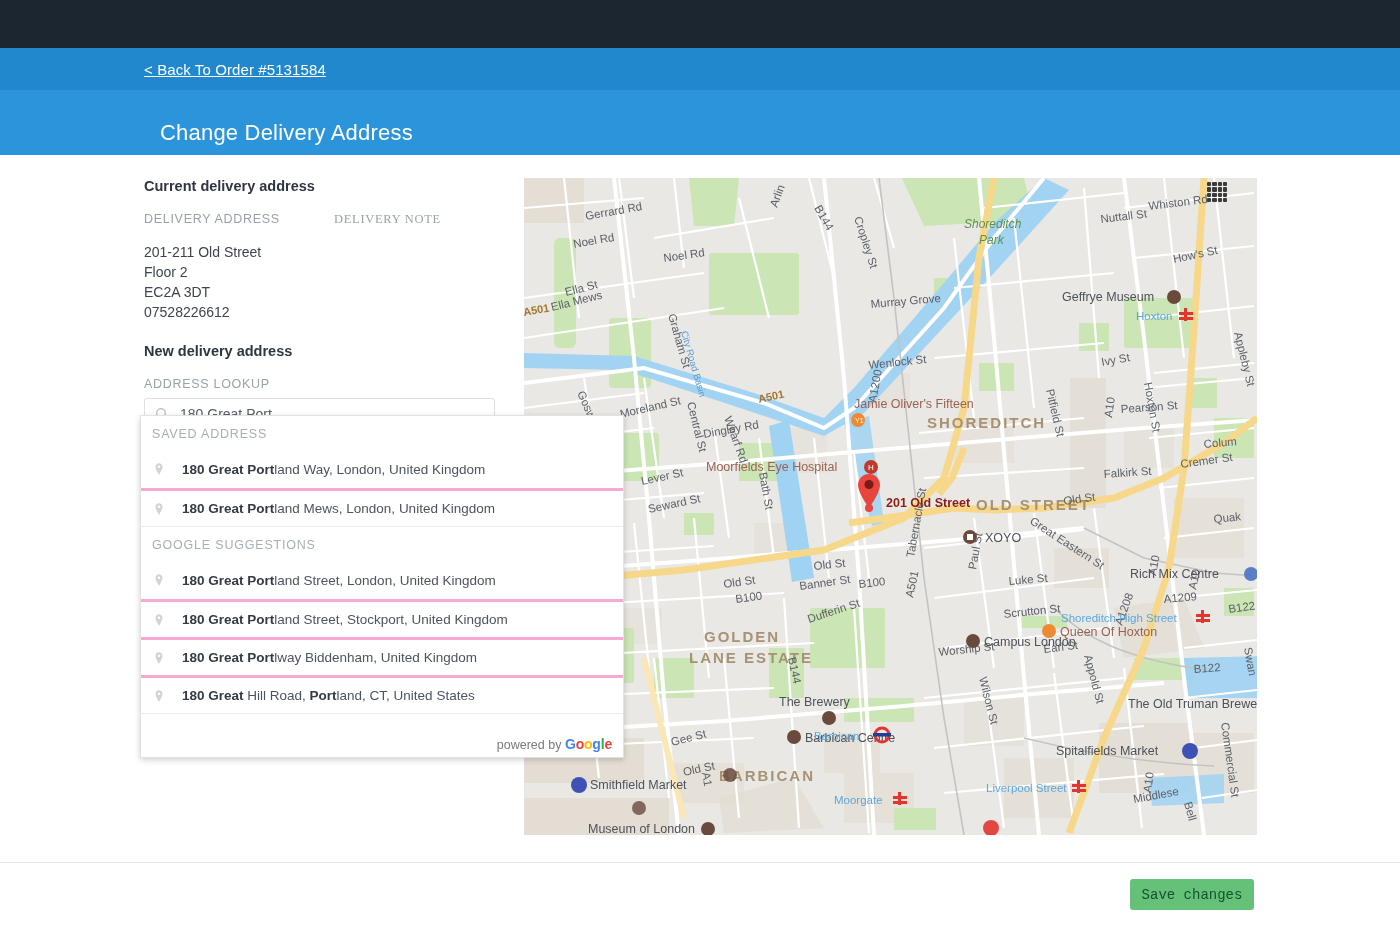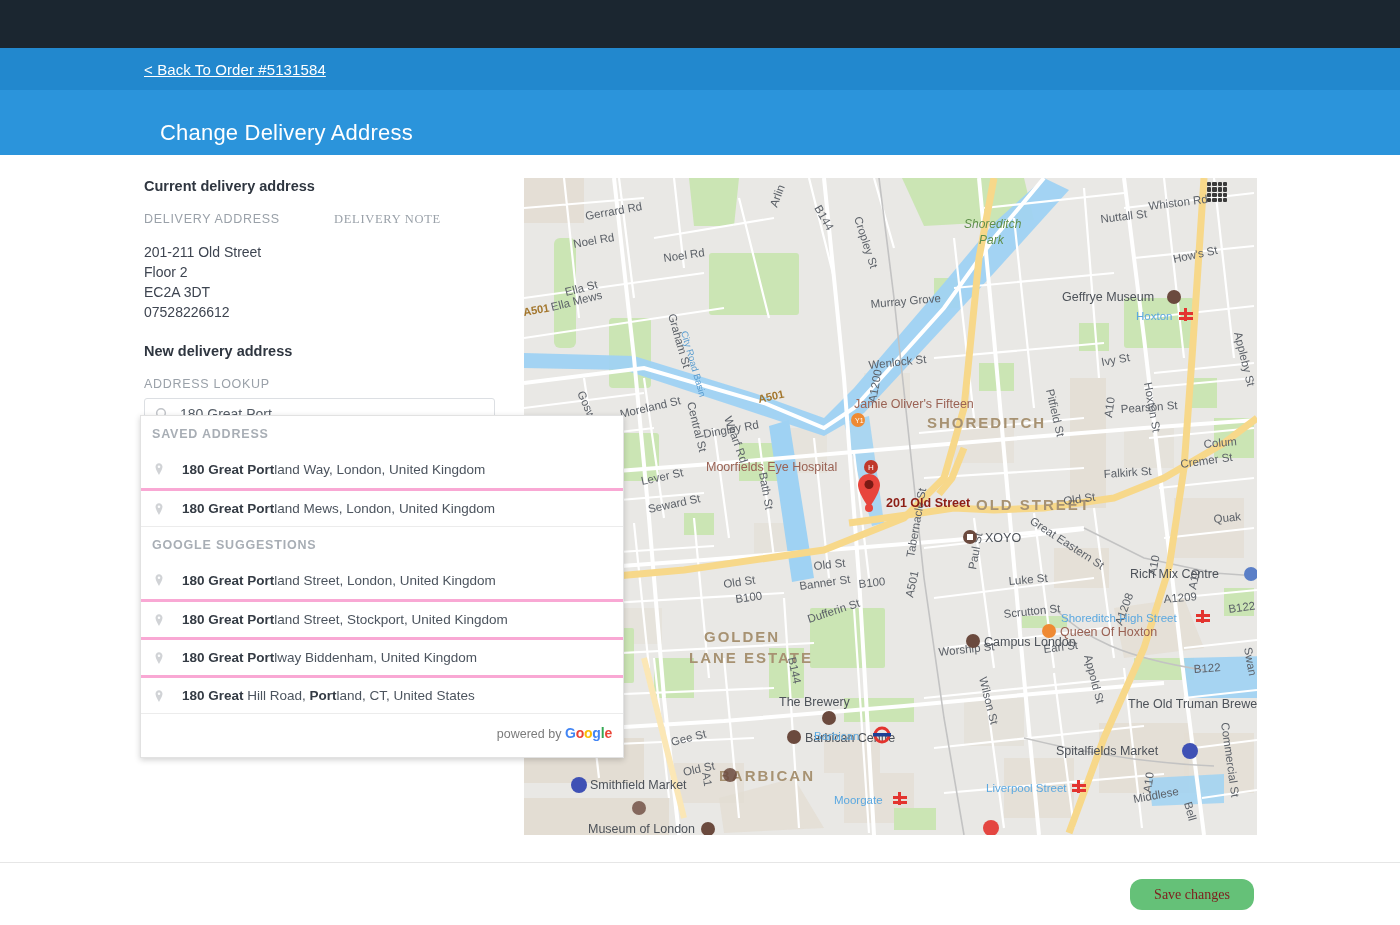--- a/index.html
+++ b/index.html
@@ -92,38 +92,37 @@
     width: 484px;
     background: #ffffff;
     border: 1px solid #e2e2e2;
     box-shadow: 0 2px 6px rgba(0,0,0,0.18);
     z-index: 40;
   }
   .dd-group-label {
     font-size: 12.5px; color: #a8aeb5;
     letter-spacing: 0.8px;
     padding: 11px 0 9px 11px;
-    font-weight: bold;
   }
   .dd-item {
     display: flex; align-items: center;
     height: 38px;
     border-top: 3px solid #f9a8d4;
     padding-left: 11px;
     cursor: pointer;
   }
   .dd-item.first { border-top: none; }
   .pin-icon { width: 14px; height: 14px; flex: 0 0 14px; margin-right: 16px; opacity: .85; }
   .dd-text { font-size: 13.5px; color: #4c545e; white-space: nowrap; }
   .dd-text b { font-weight: bold; color: #343b44; }
   .dd-footer {
     height: 44px; position: relative; border-top: 1px solid #ececec;
   }
   .powered {
-    position: absolute; right: 11px; bottom: 16px;
+    position: absolute; right: 11px; bottom: 5px;
     font-size: 12.5px; color: #7b7b7b;
   }
   .g-logo { font-size: 14px; font-weight: bold; letter-spacing: -0.2px; }
   .g-b { color: #4285F4; } .g-r { color: #EA4335; }
   .g-y { color: #FBBC05; } .g-g { color: #34A853; }
 
   
   .map {
     position: absolute; left: 524px; top: 178px;
     width: 733px; height: 657px;
@@ -141,23 +140,23 @@
   .drag-handle i { background: #3b3b3b; border-radius: 1px; }
 
   
   .footer-rule {
     position: absolute; left: 0; top: 862px; width: 1400px;
     border-top: 1px solid #e6e6e6;
   }
   .save-btn {
     position: absolute; left: 1130px; top: 879px;
     width: 124px; height: 31px;
-    background: #65c178; border: none; border-radius: 12px;
-    color: #7f1d1d; font-size: 14px;
-    font-family: Liberation Serif, serif;
+    background: #65c178; border: none; border-radius: 3px;
+    color: #14532d; font-size: 14px;
+    font-family: Liberation Mono, monospace;
     cursor: pointer;
   }
 </style>
 </head>
 <body>
 
 <div class="topbar-dark"></div>
 <div class="topbar-blue-strip"></div>
 <a class="back-link">&lt; Back To Order #5131584</a>
 <div class="header-blue"></div>

